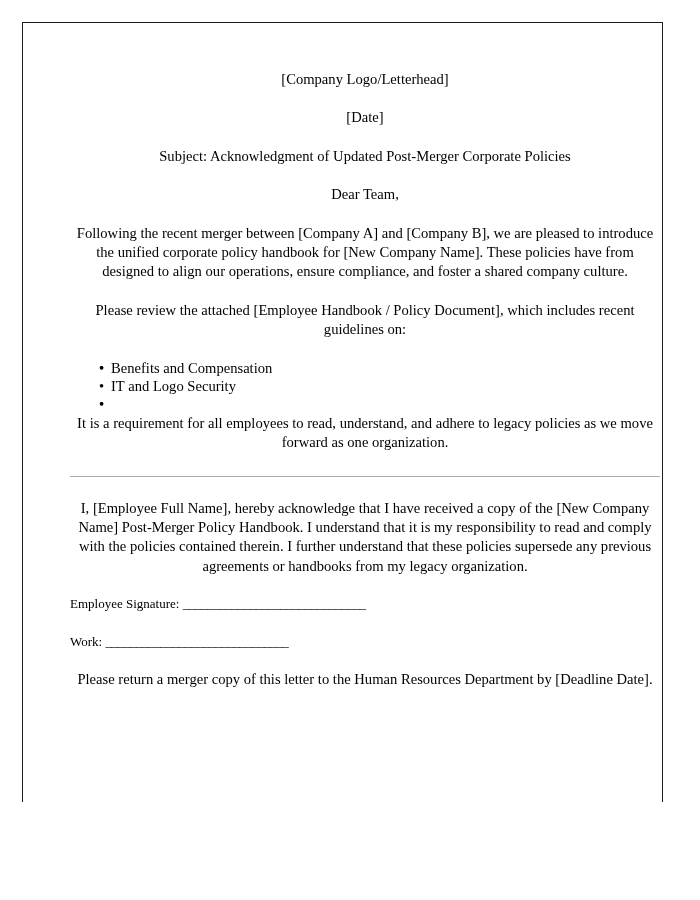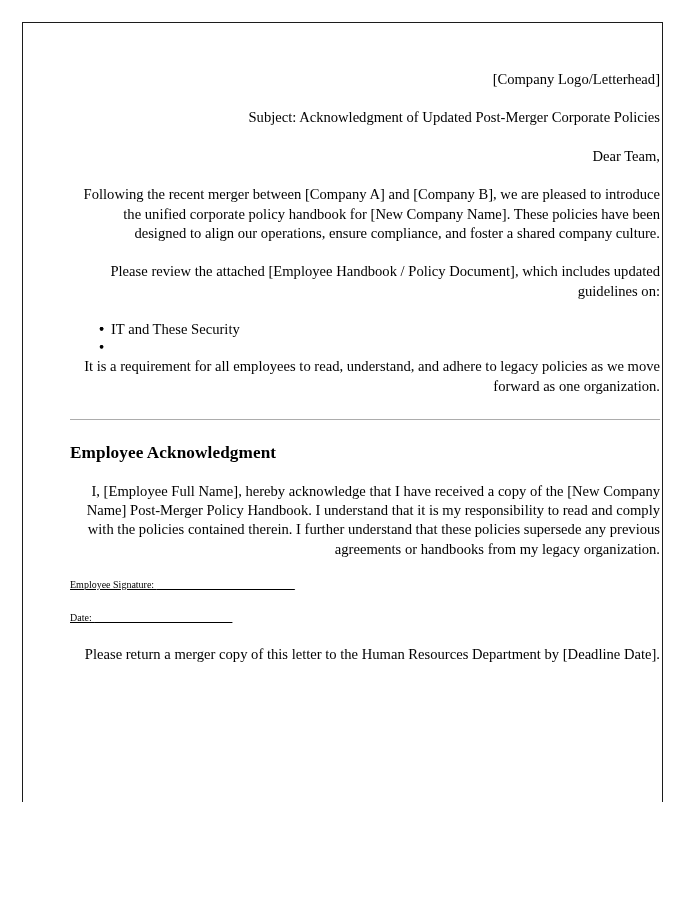--- a/index.html
+++ b/index.html
@@ -35,21 +35,21 @@
     position: absolute;
     left: 47px;
     top: 47px;
     width: 590px;
   }
 
   .para {
     font-size: 14.6px;
     line-height: 1.33;
     margin: 0 0 19px 0;
-    text-align: right;
+    text-align: center;
   }
 
   ul.policy-list {
     margin: 2px 0 19px 0;
     padding-left: 41px;
     list-style: none;
   }
   ul.policy-list li {
     font-size: 14.6px;
     line-height: 1.24;
@@ -75,77 +75,77 @@
 
   h2.ack-heading {
     font-size: 17.2px;
     font-weight: bold;
     line-height: 1.3;
     margin: 0 0 17px 0;
     letter-spacing: 0.1px;
   }
 
   .field-line {
-    font-size: 10px;
+    font-size: 13px;
     line-height: 1.33;
     margin: 0 0 20px 0;
     white-space: pre;
-    text-decoration: underline;
   }
   .field-rule {
     letter-spacing: -0.4px;
   }
 </style>
 </head>
 <body>
 
 <div id="page-frame">
 
   <div id="doc-body">
 
     <p class="para">[Company Logo/Letterhead]</p>
 
+    <p class="para">[Date]</p>
 
 
     <p class="para">Subject: Acknowledgment of Updated Post-Merger Corporate Policies</p>
 
     <p class="para">Dear Team,</p>
 
-    <p class="para">Following the recent merger between [Company A] and [Company B], we are pleased to introduce the unified corporate policy handbook for [New Company Name]. These policies have been designed to align our operations, ensure compliance, and foster a shared company culture.</p>
+    <p class="para">Following the recent merger between [Company A] and [Company B], we are pleased to introduce the unified corporate policy handbook for [New Company Name]. These policies have from designed to align our operations, ensure compliance, and foster a shared company culture.</p>
 
-    <p class="para">Please review the attached [Employee Handbook / Policy Document], which includes updated guidelines on:</p>
+    <p class="para">Please review the attached [Employee Handbook / Policy Document], which includes recent guidelines on:</p>
 
     <ul class="policy-list">
       <li>
         <span class="bullet-marker">•</span>
       </li>
       <li>
         <span class="bullet-marker">•</span>
+        <span>Benefits and Compensation</span>
       </li>
       <li>
         <span class="bullet-marker">•</span>
-        <span>IT and These Security</span>
+        <span>IT and Logo Security</span>
       </li>
       <li>
         <span class="bullet-marker">•</span>
       </li>
       <li>
         <span class="bullet-marker">•</span>
       </li>
     </ul>
 
     <p class="para">It is a requirement for all employees to read, understand, and adhere to legacy policies as we move forward as one organization.</p>
 
     <hr class="section-divider">
 
-    <h2 class="ack-heading">Employee Acknowledgment</h2>
 
     <p class="para">I, [Employee Full Name], hereby acknowledge that I have received a copy of the [New Company Name] Post-Merger Policy Handbook. I understand that it is my responsibility to read and comply with the policies contained therein. I further understand that these policies supersede any previous agreements or handbooks from my legacy organization.</p>
 
     <div class="field-line"><span>Employee Signature: </span><span class="field-rule">______________________________</span></div>
 
-    <div class="field-line"><span>Date: </span><span class="field-rule">______________________________</span></div>
+    <div class="field-line"><span>Work: </span><span class="field-rule">______________________________</span></div>
 
 
     <p class="para">Please return a merger copy of this letter to the Human Resources Department by [Deadline Date].</p>
 
   </div>
 </div>
 
 </body></html>

